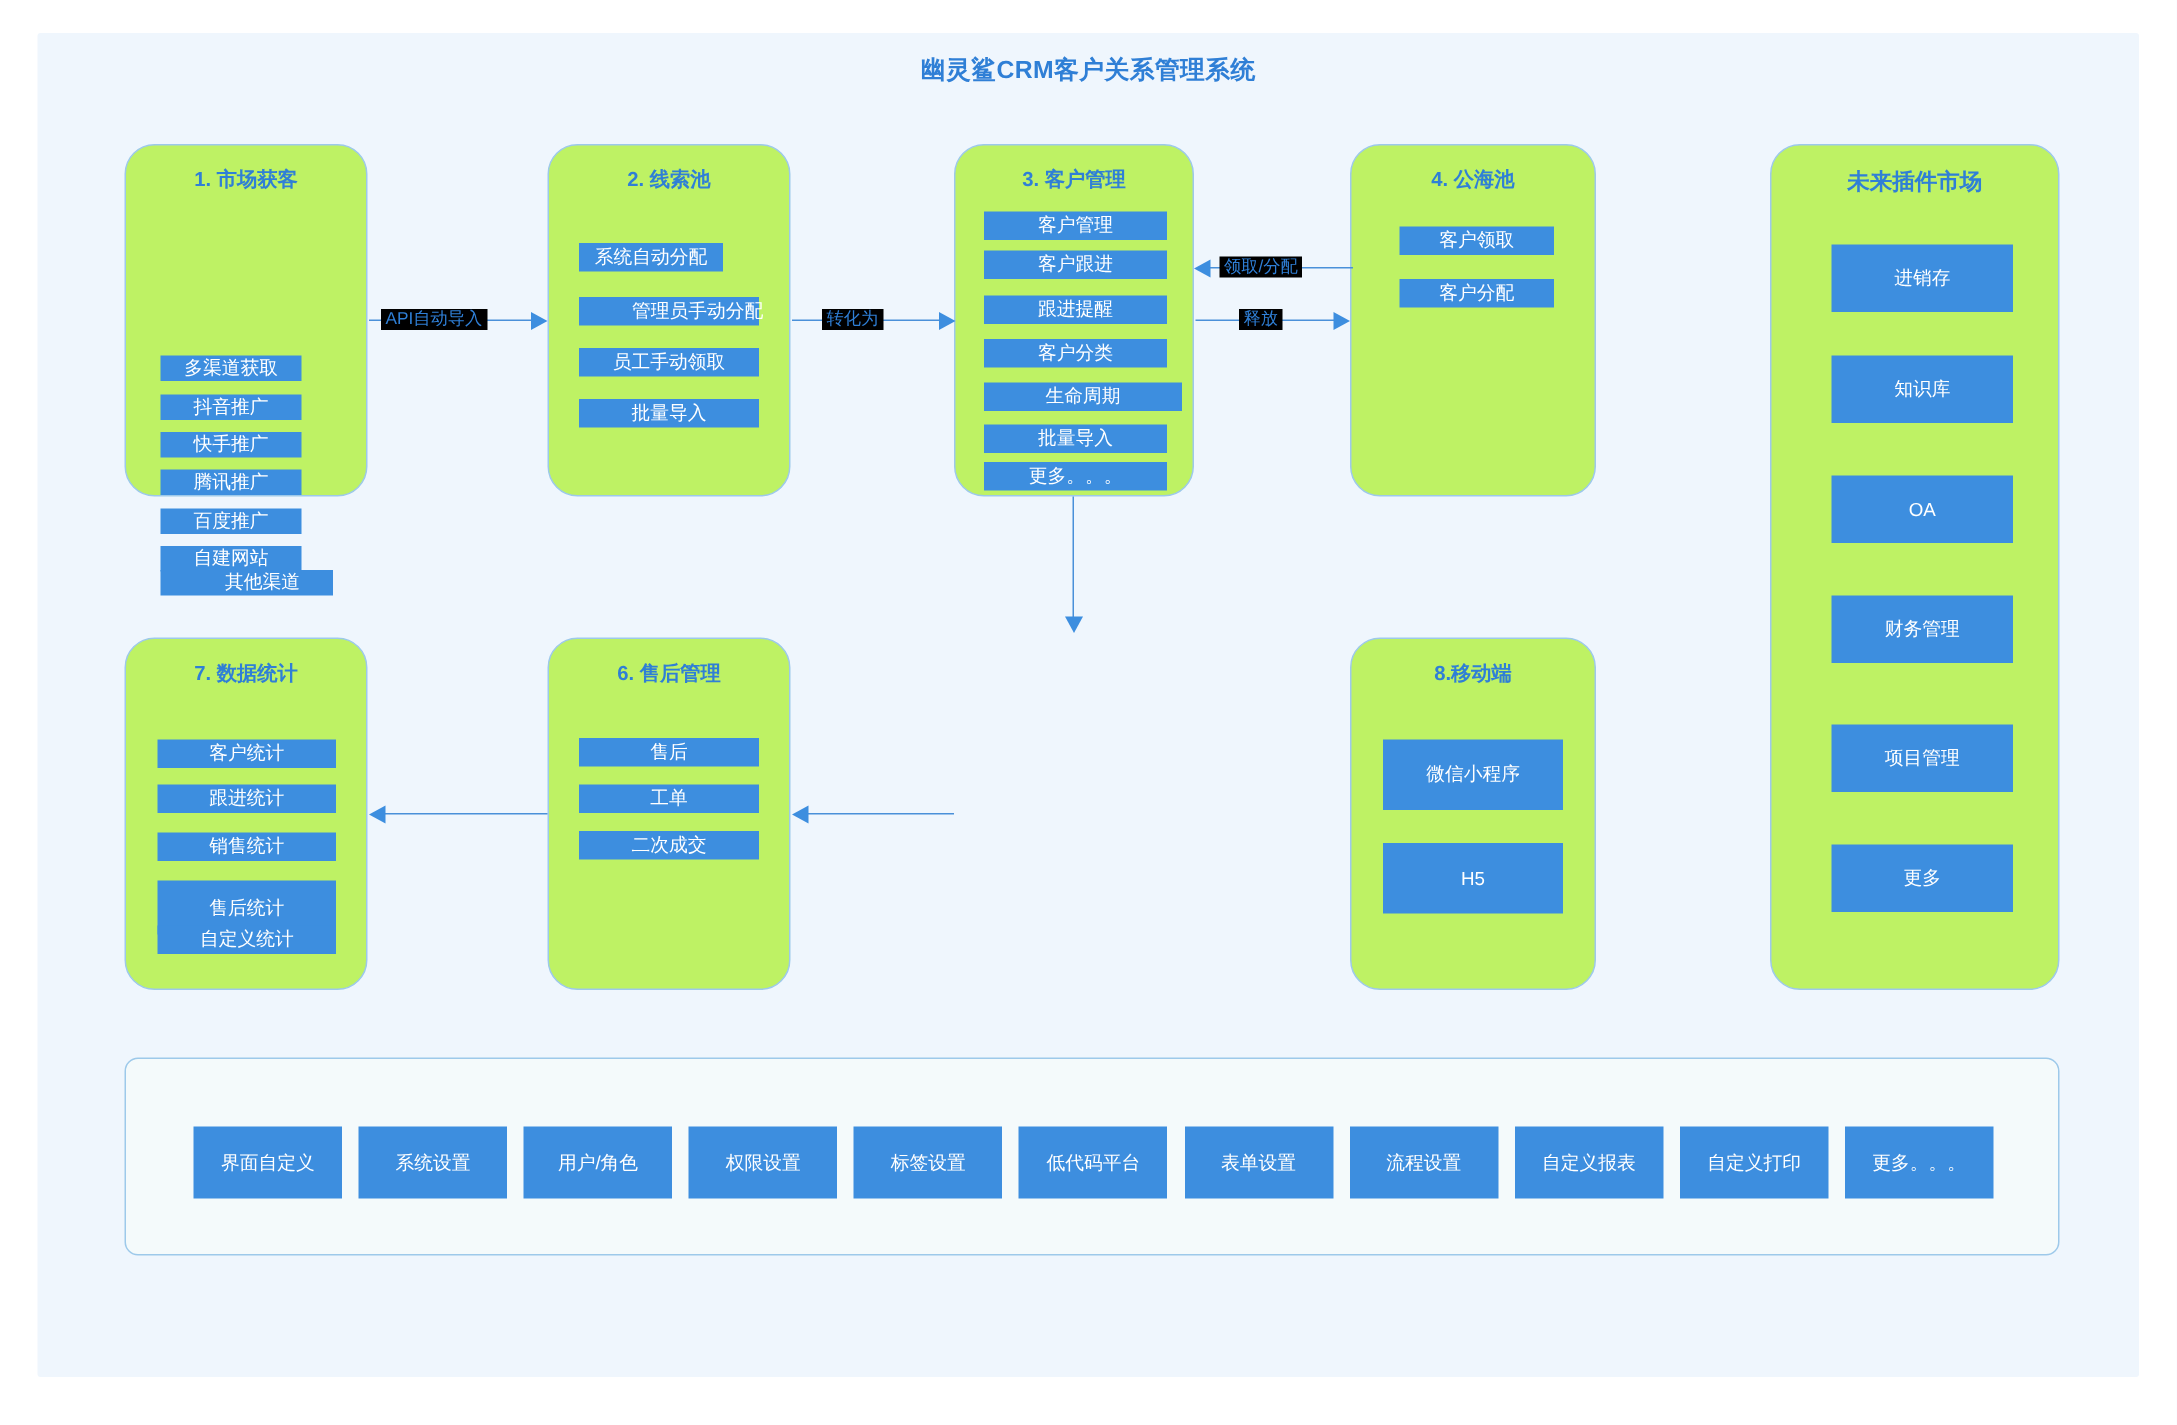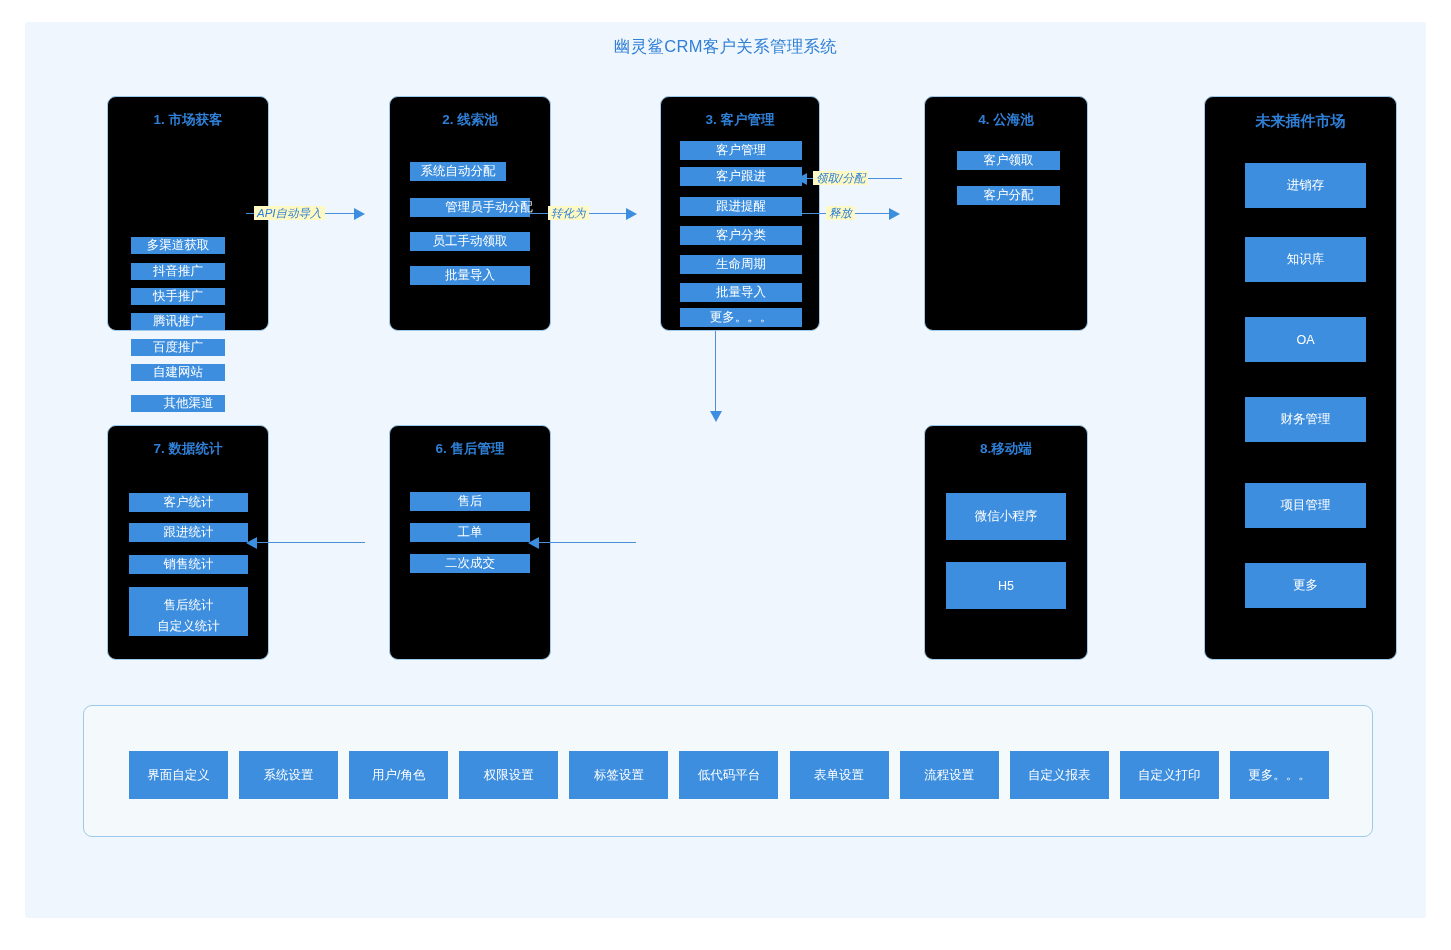--- a/index.html
+++ b/index.html
@@ -26,32 +26,31 @@
     background: #eff6fd;
     border-radius: 2px;
   }
   .diagram-title {
     position: absolute;
     left: 0;
     top: 36px;
     width: 1451px;
     text-align: center;
     font-size: 16.5px;
-    font-weight: normal;
+    font-weight: bold;
     color: #2f7fd6;
     letter-spacing: .3px;
   }
   
   .group {
     position: absolute;
-    background: #000000;
+    background: #bef264;
     border: 1.3px solid #9dc9ea;
-    border-radius: 9px;
+    border-radius: 20px;
     box-sizing: border-box;
-    margin-left: 24px;
   }
   .group-title {
     position: absolute;
     left: 0;
     right: 0;
     top: 14px;
     text-align: center;
     font-size: 13.5px;
     font-weight: bold;
     color: #2f7fd6;
@@ -72,25 +71,24 @@
   }
   
   .conn-line {
     position: absolute;
     background: #4a90d9;
   }
   .conn-label {
     position: absolute;
     font-size: 11.5px;
     color: #2f7fd6;
-    background: #fef9c3;
+    background: #000000;
     padding: 0 3px;
     white-space: nowrap;
     line-height: 14px;
-    font-style: italic;
   }
   .arrow {
     position: absolute;
     width: 0;
     height: 0;
   }
   .arrow.right {
     border-top: 6px solid transparent;
     border-bottom: 6px solid transparent;
     border-left: 11px solid #3d8edf;
@@ -157,38 +155,38 @@
   <div class="diagram-title">幽灵鲨CRM客户关系管理系统</div>
 
   <div class="group" style="left:83px; top:96px; width:162px; height:235px;">
     <div class="group-title">1. 市场获客</div>
     <div class="chip" style="left:23px; top:140px; width:94px; height:17px;">多渠道获取</div>
     <div class="chip" style="left:23px; top:166px; width:94px; height:17px;">抖音推广</div>
     <div class="chip" style="left:23px; top:191px; width:94px; height:17px;">快手推广</div>
     <div class="chip" style="left:23px; top:216px; width:94px; height:17px;">腾讯推广</div>
     <div class="chip" style="left:23px; top:242px; width:94px; height:17px;">百度推广</div>
     <div class="chip" style="left:23px; top:267px; width:94px; height:17px;">自建网站</div>
-    <div class="chip" style="left:23px; top:298px; width:94px; height:17px;padding-left:21px;">其他渠道</div>
+    <div class="chip" style="left:23px; top:283px; width:115px; height:17px;padding-left:21px;">其他渠道</div>
   </div>
 
   <div class="group" style="left:365px; top:96px; width:162px; height:235px;">
     <div class="group-title">2. 线索池</div>
     <div class="chip" style="left:20px; top:65px; width:96px; height:19px;">系统自动分配</div>
     <div class="chip" style="left:20px; top:101px; width:120px; height:19px;padding-left:38px;">管理员手动分配</div>
     <div class="chip" style="left:20px; top:135px; width:120px; height:19px;">员工手动领取</div>
     <div class="chip" style="left:20px; top:169px; width:120px; height:19px;">批量导入</div>
   </div>
 
   <div class="group" style="left:636px; top:96px; width:160px; height:235px;">
     <div class="group-title">3. 客户管理</div>
     <div class="chip" style="left:19px; top:44px; width:122px; height:19px;">客户管理</div>
     <div class="chip" style="left:19px; top:70px; width:122px; height:19px;">客户跟进</div>
     <div class="chip" style="left:19px; top:100px; width:122px; height:19px;">跟进提醒</div>
     <div class="chip" style="left:19px; top:129px; width:122px; height:19px;">客户分类</div>
-    <div class="chip" style="left:19px; top:158px; width:122px; height:19px;">生命周期</div>
+    <div class="chip" style="left:19px; top:158px; width:132px; height:19px;">生命周期</div>
     <div class="chip" style="left:19px; top:186px; width:122px; height:19px;">批量导入</div>
     <div class="chip" style="left:19px; top:211px; width:122px; height:19px;">更多。。。</div>
   </div>
 
   <div class="group" style="left:900px; top:96px; width:164px; height:235px;">
     <div class="group-title">4. 公海池</div>
     <div class="chip" style="left:32px; top:54px; width:103px; height:19px;">客户领取</div>
     <div class="chip" style="left:32px; top:89px; width:103px; height:19px;">客户分配</div>
   </div>
 

